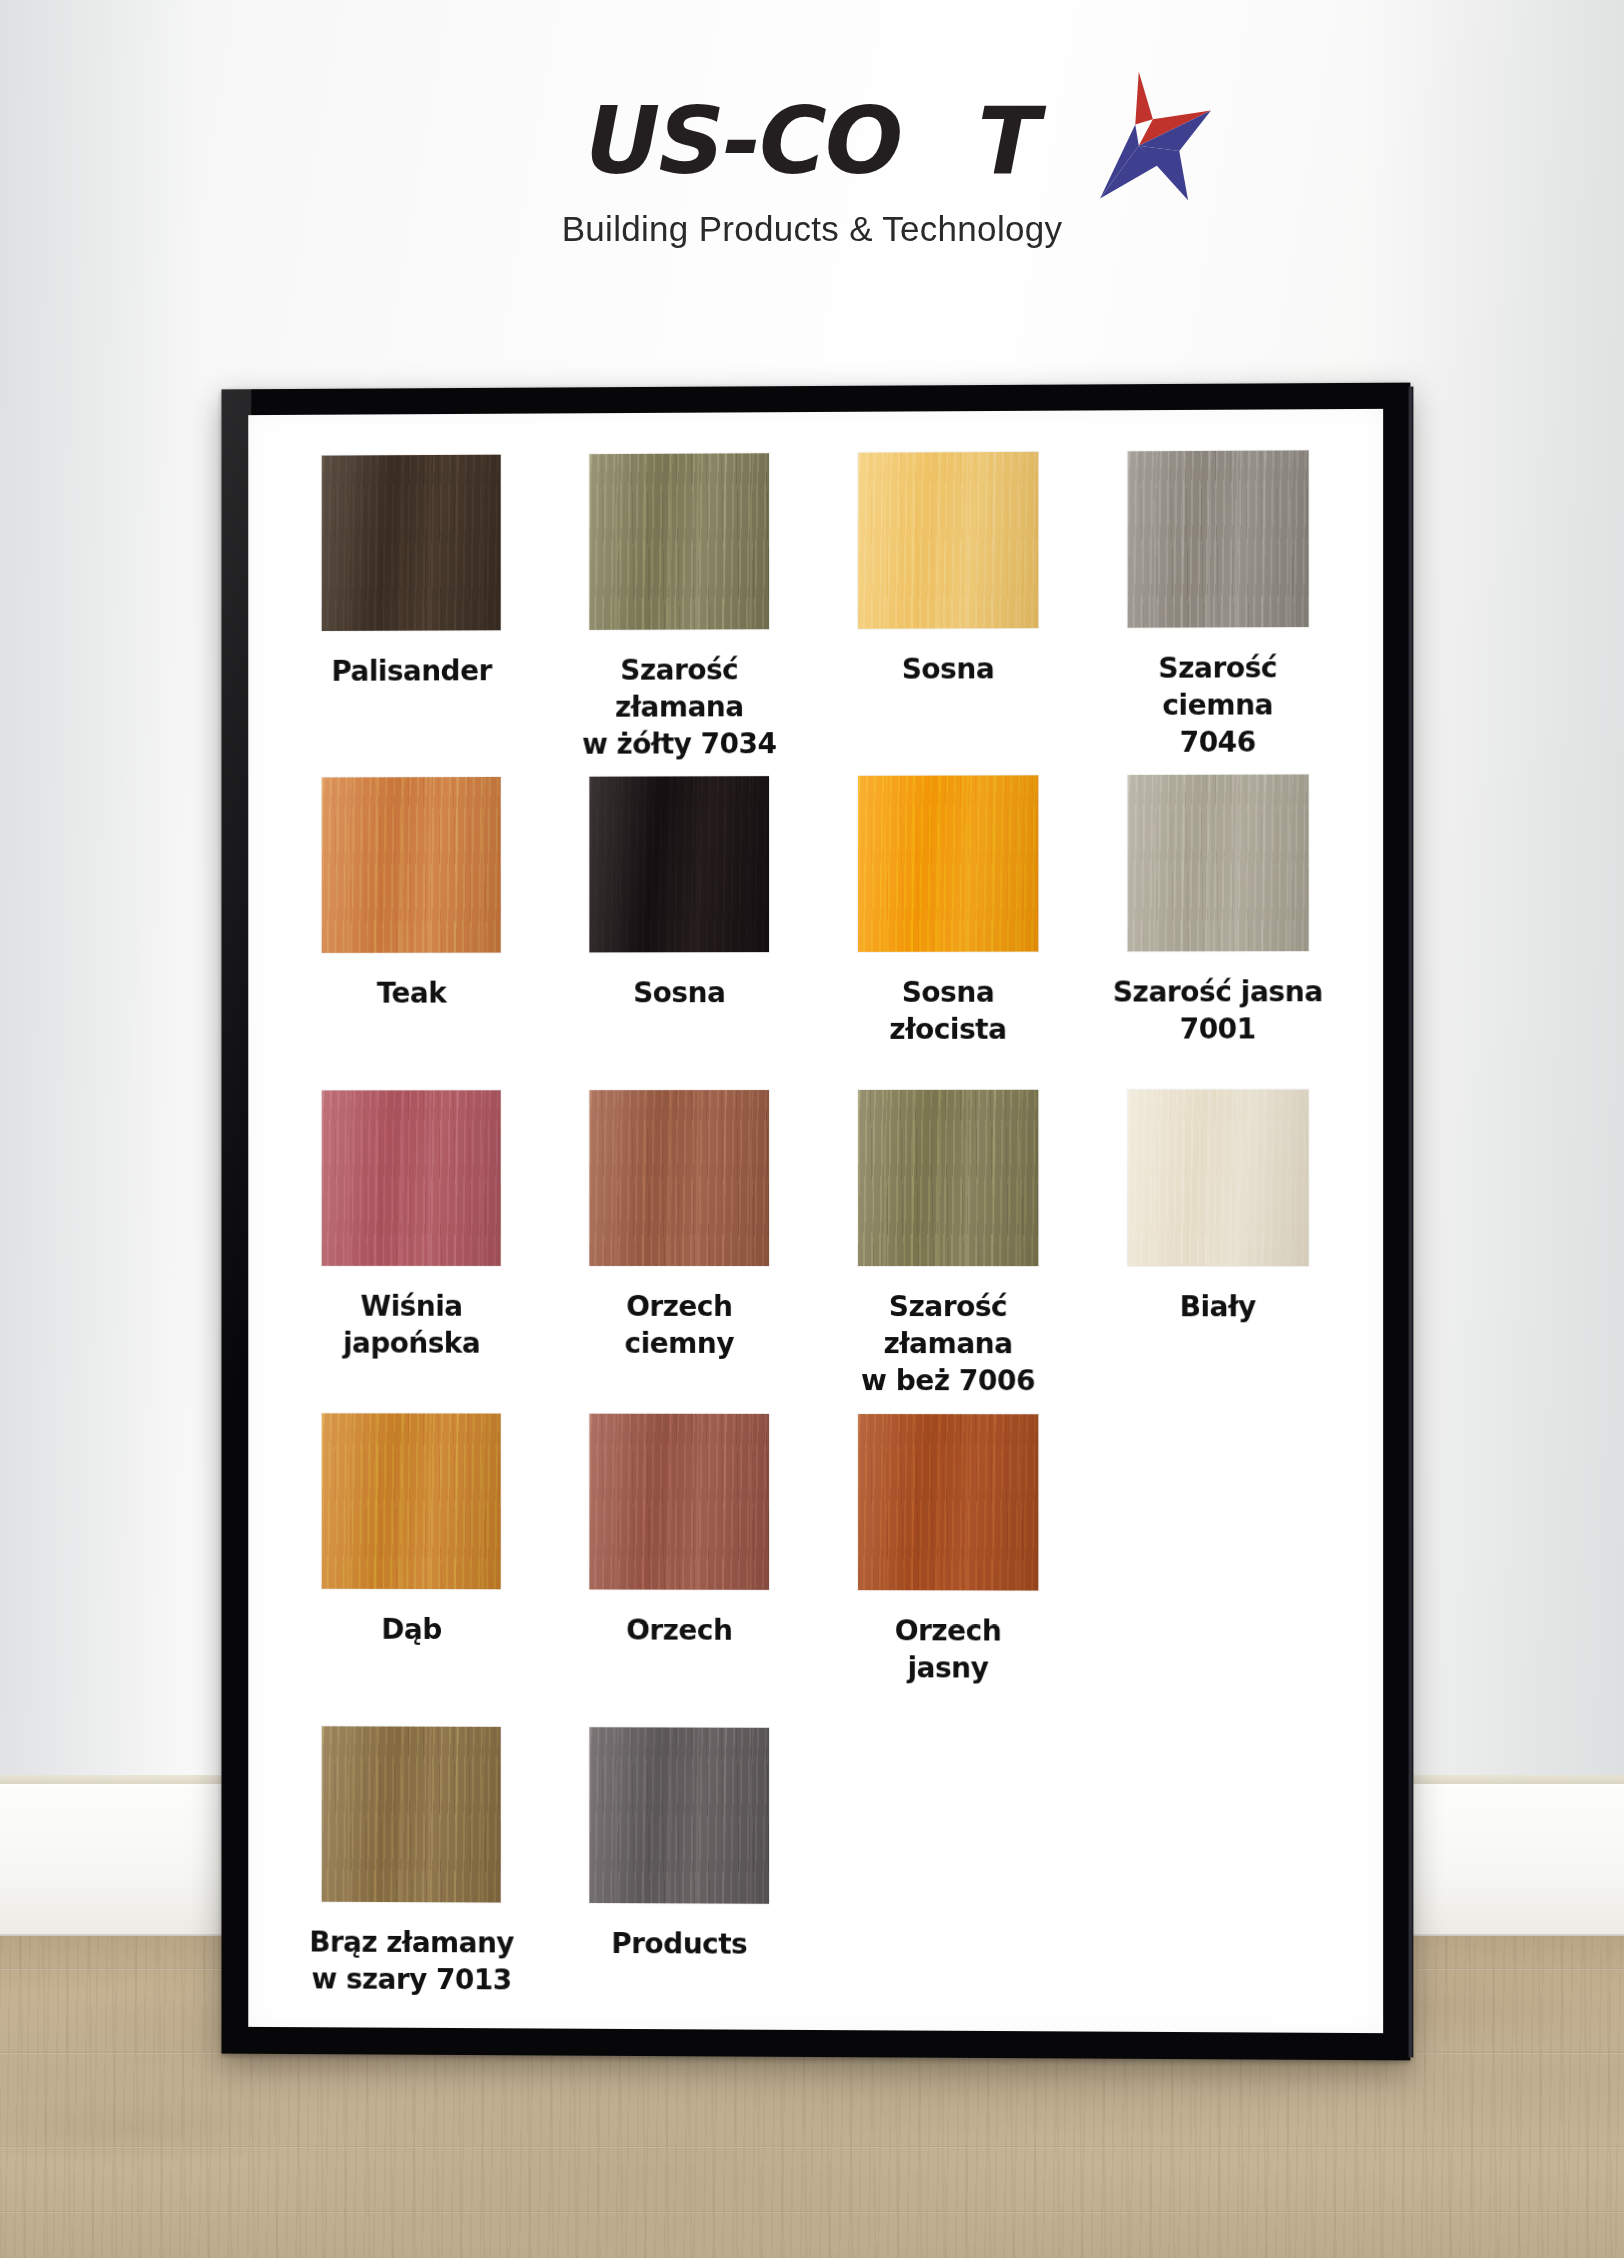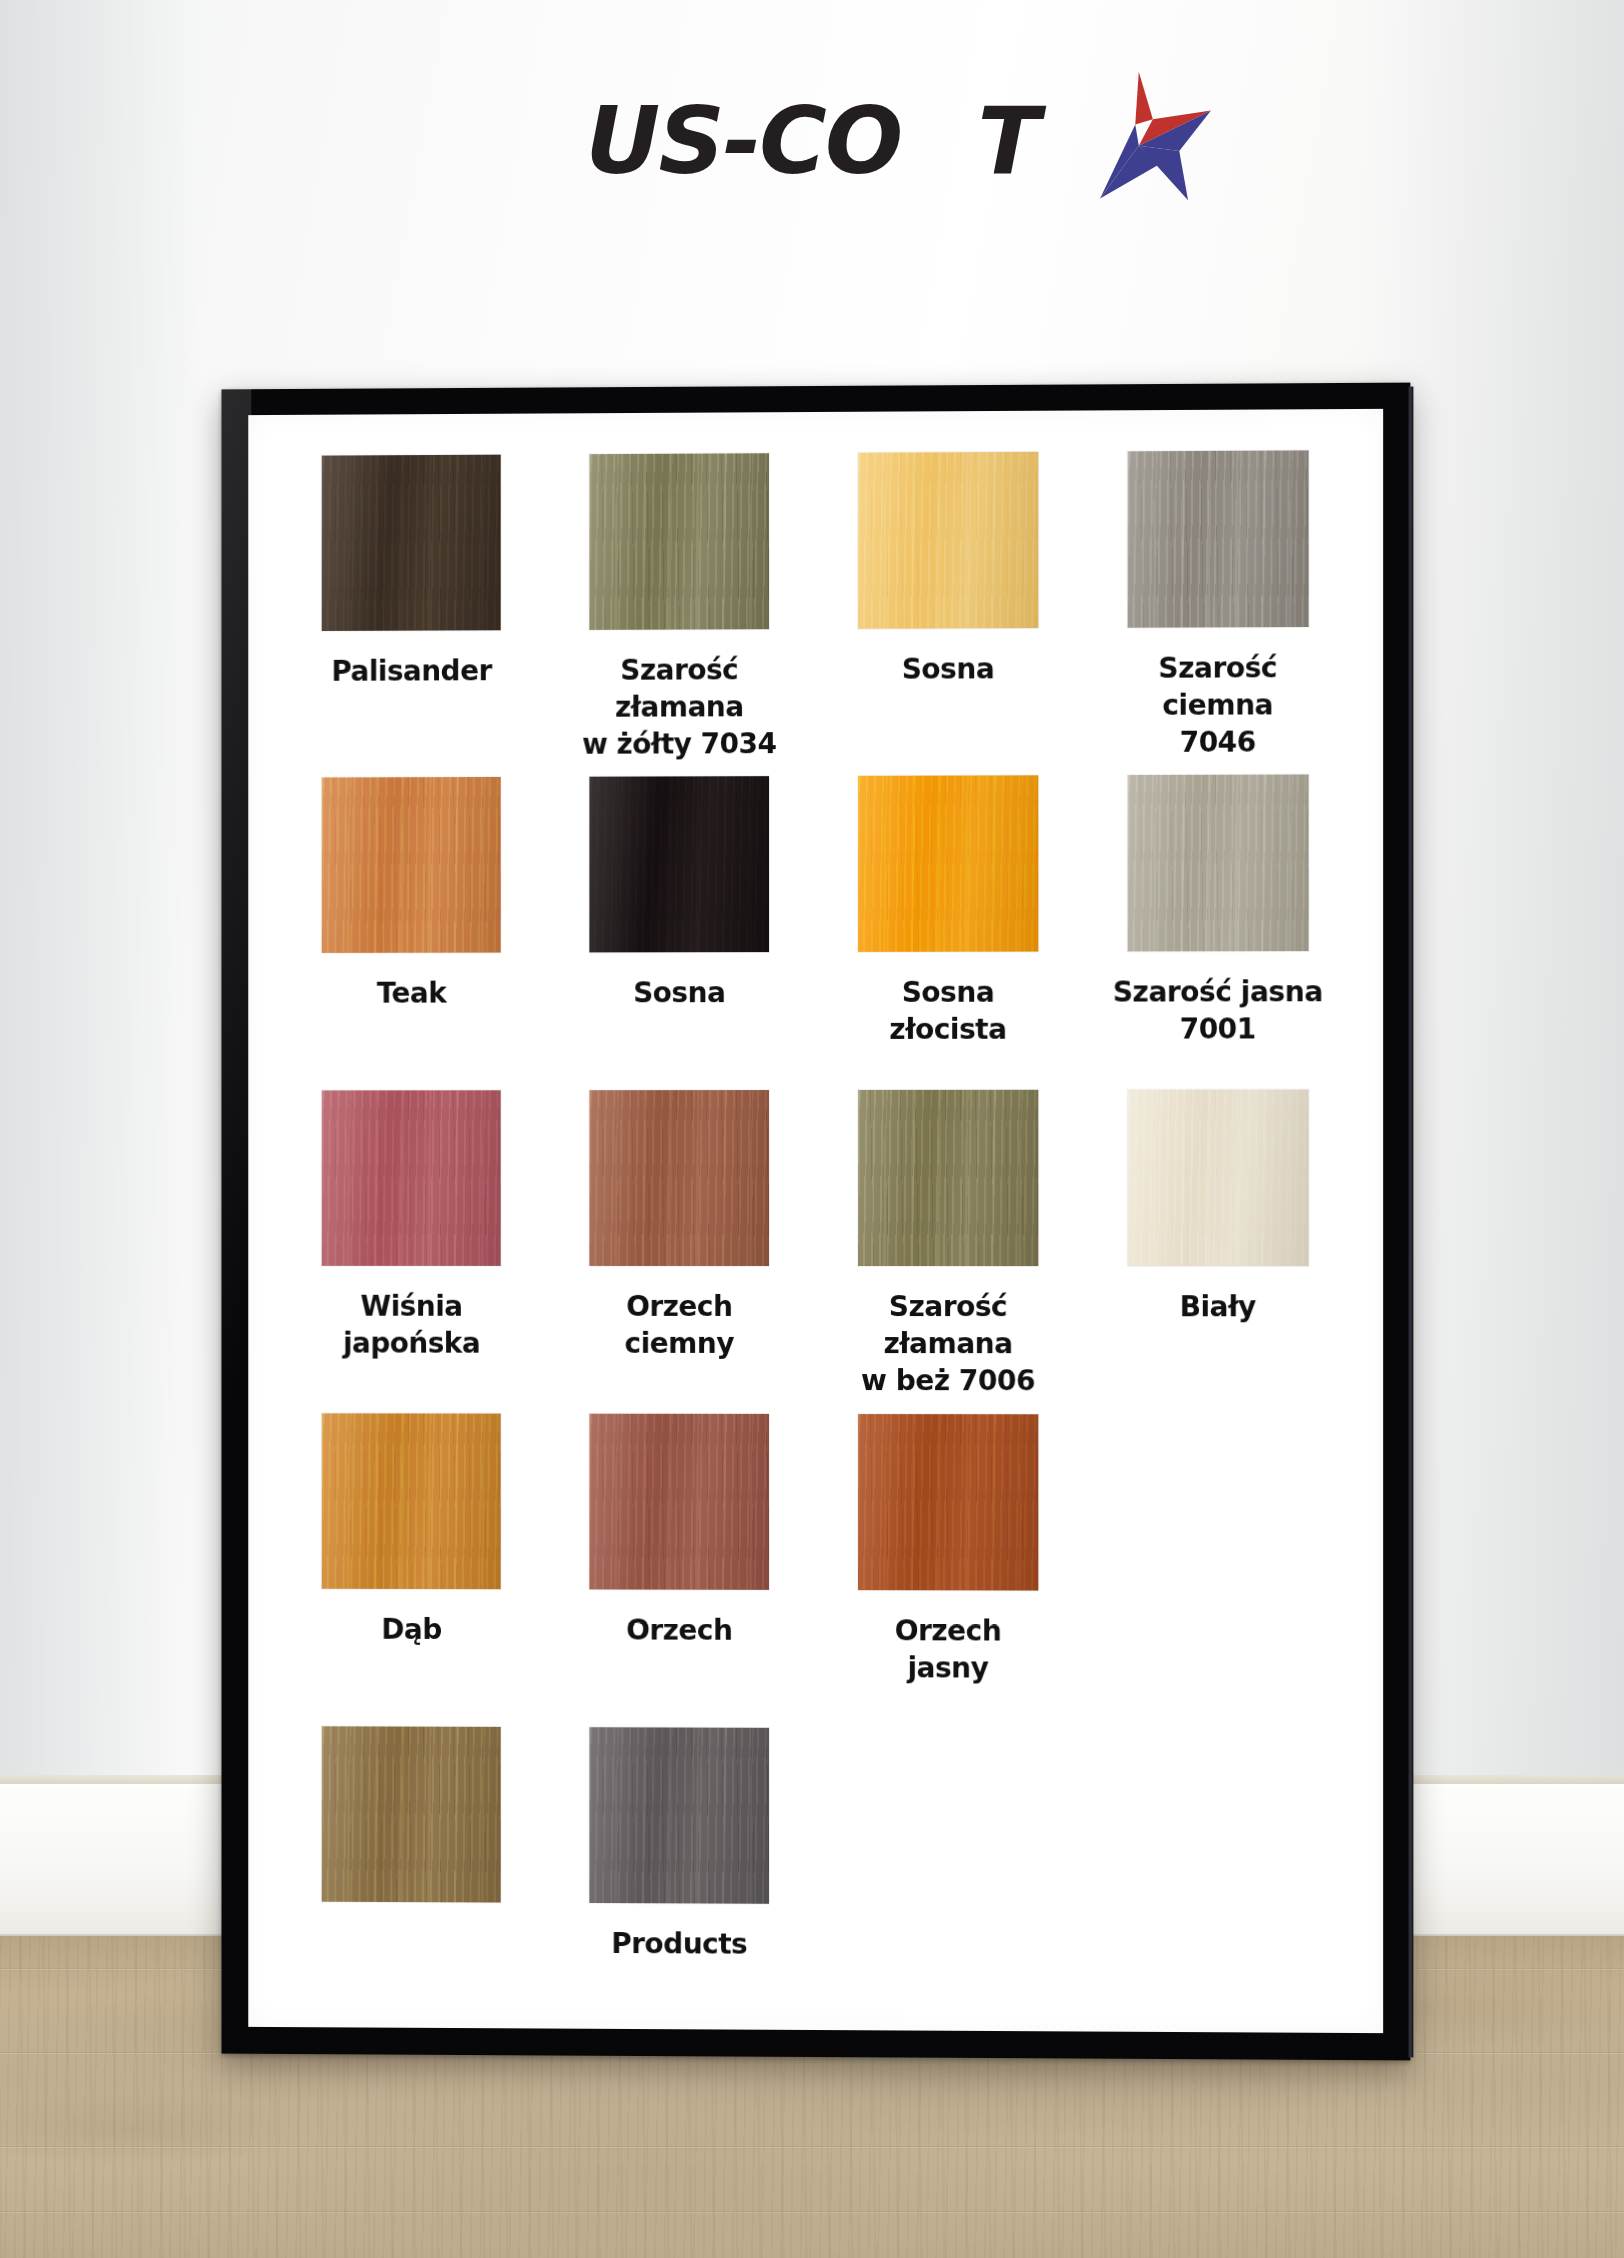--- a/index.html
+++ b/index.html
@@ -174,20 +174,21 @@
     <span class="logo-word">US-CO</span><span class="logo-word" style="margin-left:76px">T</span>
     <svg class="logo-star" viewBox="0 0 180 150">
       <polygon points="96,2 112,56 92,62" fill="#c0322c"></polygon>
       <polygon points="112,56 178,46 96,86" fill="#c0322c"></polygon>
       <polygon points="96,86 178,46 142,92" fill="#3f3f8f"></polygon>
       <polygon points="96,86 142,92 152,148" fill="#3f3f8f"></polygon>
       <polygon points="96,86 118,108 52,146" fill="#3f3f8f"></polygon>
       <polygon points="92,62 96,86 52,146" fill="#3f3f8f"></polygon>
     </svg>
   </div>
+  <div class="tagline">Building Products &amp; Technology</div>
 </div>
 
 <div id="poster-frame">
   <div id="poster-sheet">
     <div id="swatch-grid">
         <div class="swatch-cell">
           <div class="swatch-chip" style="background: linear-gradient(97deg, rgb(74, 59, 46) 0%, rgb(57, 44, 34) 38%, rgb(74, 59, 46) 62%, rgb(57, 44, 34) 100%);">
             <div class="grain"></div>
             <div class="sheen"></div>
           </div>
@@ -293,20 +294,21 @@
         </div>
         <div class="swatch-cell empty">
           <div class="swatch-chip"></div>
           <div class="swatch-label"></div>
         </div>
         <div class="swatch-cell">
           <div class="swatch-chip" style="background: linear-gradient(97deg, rgb(148, 122, 80) 0%, rgb(131, 106, 65) 38%, rgb(148, 122, 80) 62%, rgb(131, 106, 65) 100%);">
             <div class="grain"></div>
             <div class="sheen"></div>
           </div>
+          <div class="swatch-label">Brąz złamany<br>w szary 7013</div>
         </div>
         <div class="swatch-cell">
           <div class="swatch-chip" style="background: linear-gradient(97deg, rgb(107, 101, 102) 0%, rgb(91, 86, 87) 38%, rgb(107, 101, 102) 62%, rgb(91, 86, 87) 100%);">
             <div class="grain"></div>
             <div class="sheen"></div>
           </div>
           <div class="swatch-label">Products</div>
         </div>
         <div class="swatch-cell empty">
           <div class="swatch-chip"></div>

